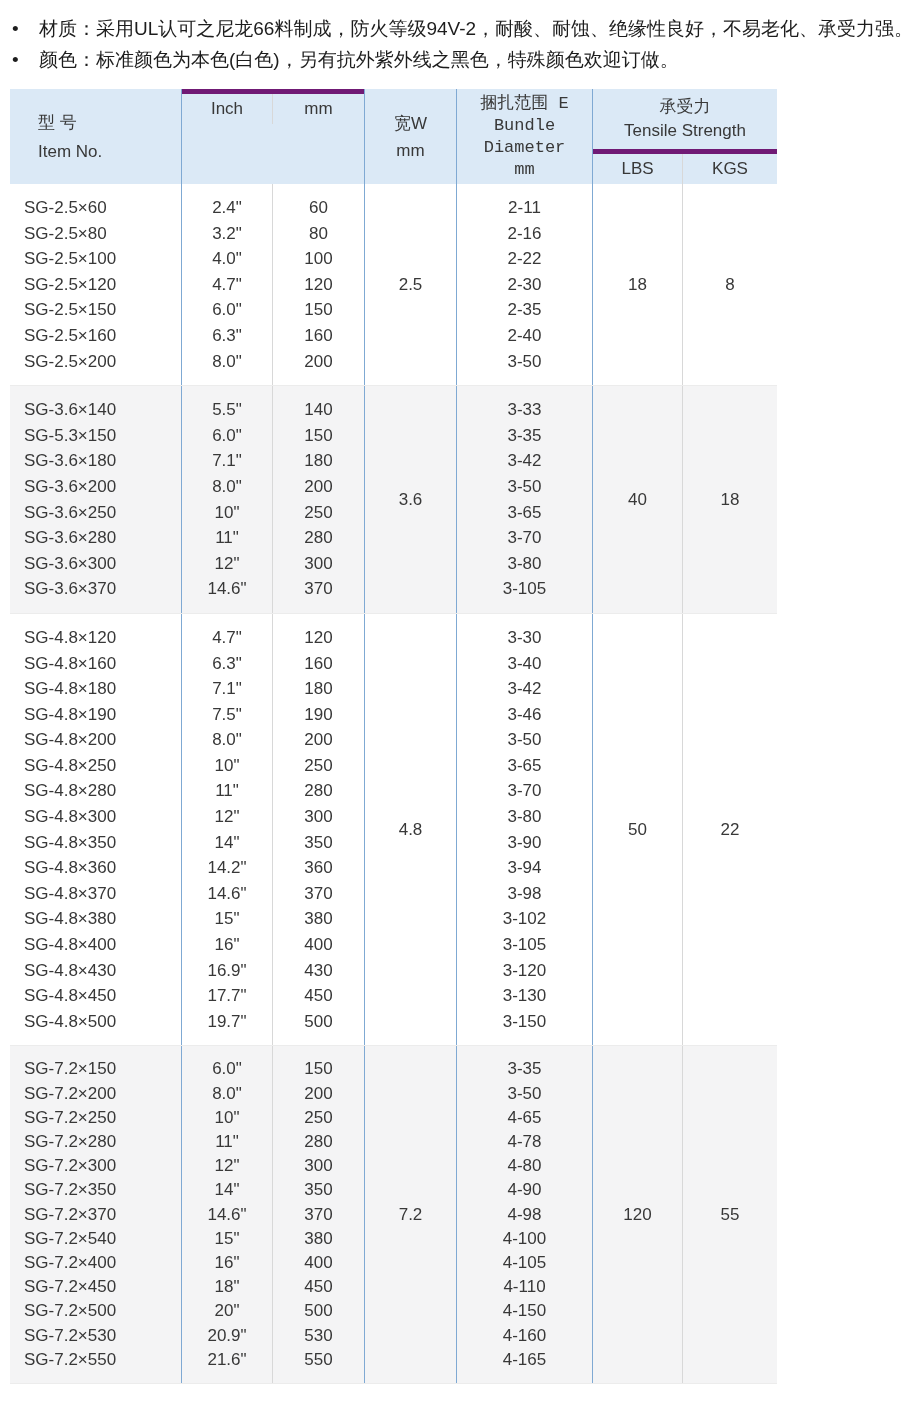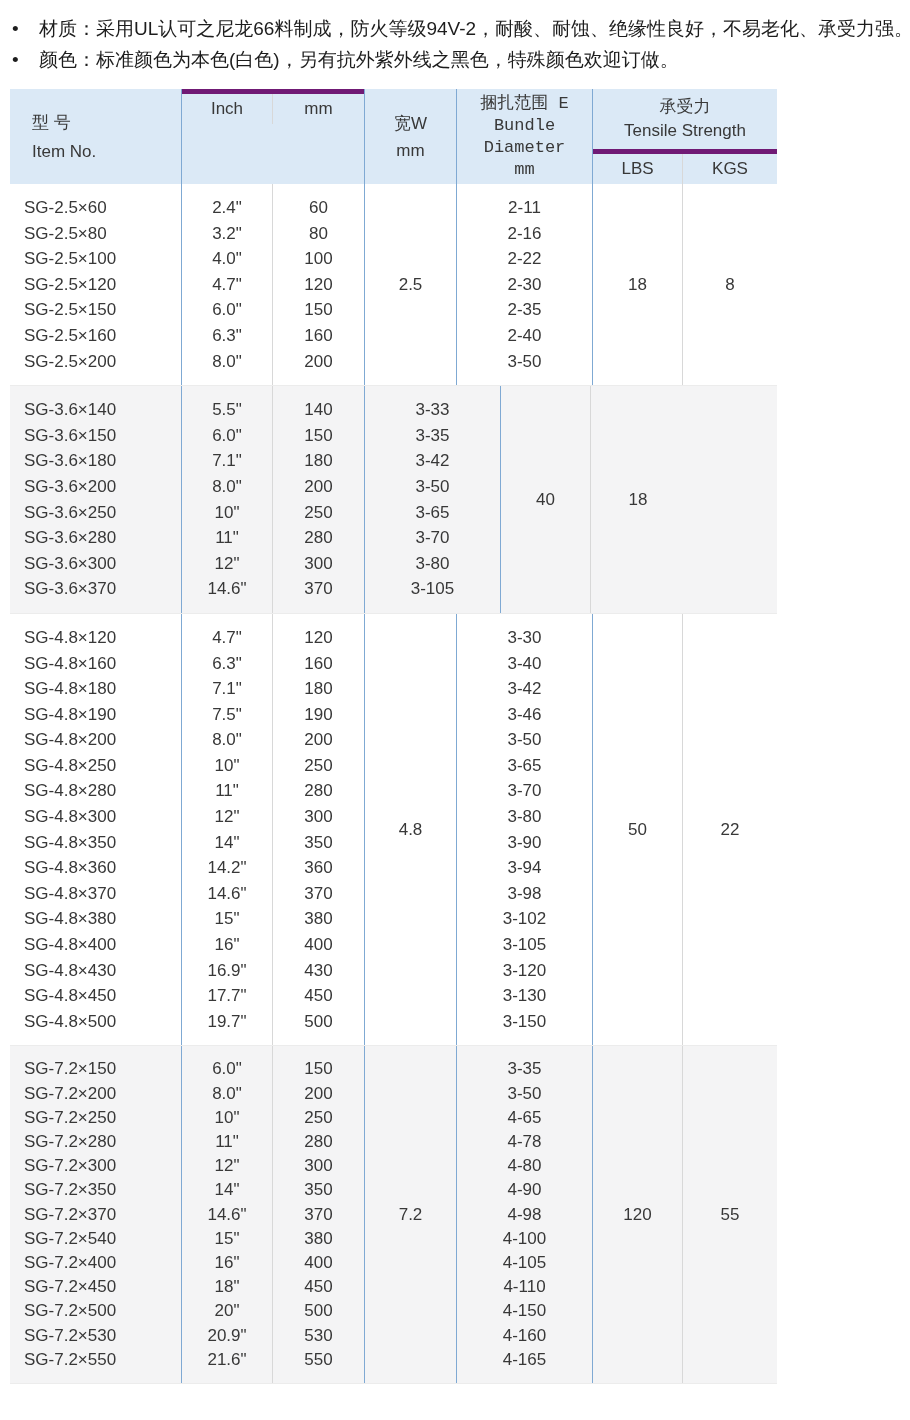--- a/index.html
+++ b/index.html
@@ -14,21 +14,21 @@
   .notes { padding:13px 0 0 12px; }
   .note { white-space:nowrap; font-size:19px; line-height:31px; color:#1d1d1d; }
   .note .marker { display:inline-block; width:27px; font-size:19px; }
   
   .spec-table { margin:14px 0 0 10px; width:767px; font-size:17px; }
   
   .thead { display:flex; height:95px; background:var(--header-bg,#dbe9f6); }
   .th, .th-group { flex:none; }
   .b-blue { border-right:1px solid var(--divider-blue,#7fa9d3); }
   .b-gray { border-right:1px solid var(--divider-gray,#d8d8d8); }
-  .th.item { width:172px; display:flex; flex-direction:column; justify-content:center; padding-left:22px; line-height:29px; }
+  .th.item { width:172px; display:flex; flex-direction:column; justify-content:center; padding-left:28px; line-height:29px; }
   .th-group { display:flex; flex-direction:column; }
   .th-group.len { width:183px; }
   .th-group.strength { width:184px; }
   .th-top { height:60px; display:flex; flex-direction:column; align-items:center; justify-content:center; line-height:24px; }
   .th-bottom { height:35px; display:flex; border-top:5px solid #701a75; }
   .th-bottom .sub { flex:1; display:flex; align-items:center; justify-content:center; }
   .th-group.len .sub.first  { flex:none; width:91px; }
   .th-group.strength .sub.first { flex:none; width:90px; }
   .th.w { width:92px; display:flex; flex-direction:column; align-items:center; justify-content:center; line-height:27px; }
   .th.bundle { width:136px; display:flex; flex-direction:column; align-items:center; justify-content:center; line-height:22px;font-family:Liberation Mono, monospace; }
@@ -137,21 +137,21 @@
         <div class="col lbs single b-gray">
           <div class="cell">18</div>
         </div>
         <div class="col kgs single">
           <div class="cell">8</div>
         </div>
       </div>
       <div class="group shaded">
         <div class="col item b-blue">
           <div class="cell">SG-3.6×140</div>
-          <div class="cell">SG-3.6×150</div>
+          <div class="cell">SG-5.3×150</div>
           <div class="cell">SG-3.6×180</div>
           <div class="cell">SG-3.6×200</div>
           <div class="cell">SG-3.6×250</div>
           <div class="cell">SG-3.6×280</div>
           <div class="cell">SG-3.6×300</div>
           <div class="cell">SG-3.6×370</div>
         </div>
         <div class="col inch b-gray">
           <div class="cell">5.5"</div>
           <div class="cell">6.0"</div>
@@ -164,20 +164,23 @@
         </div>
         <div class="col mm b-blue">
           <div class="cell">140</div>
           <div class="cell">150</div>
           <div class="cell">180</div>
           <div class="cell">200</div>
           <div class="cell">250</div>
           <div class="cell">280</div>
           <div class="cell">300</div>
           <div class="cell">370</div>
+        </div>
+        <div class="col w single b-blue">
+          <div class="cell">3.6</div>
         </div>
         <div class="col bundle b-blue">
           <div class="cell">3-33</div>
           <div class="cell">3-35</div>
           <div class="cell">3-42</div>
           <div class="cell">3-50</div>
           <div class="cell">3-65</div>
           <div class="cell">3-70</div>
           <div class="cell">3-80</div>
           <div class="cell">3-105</div>

